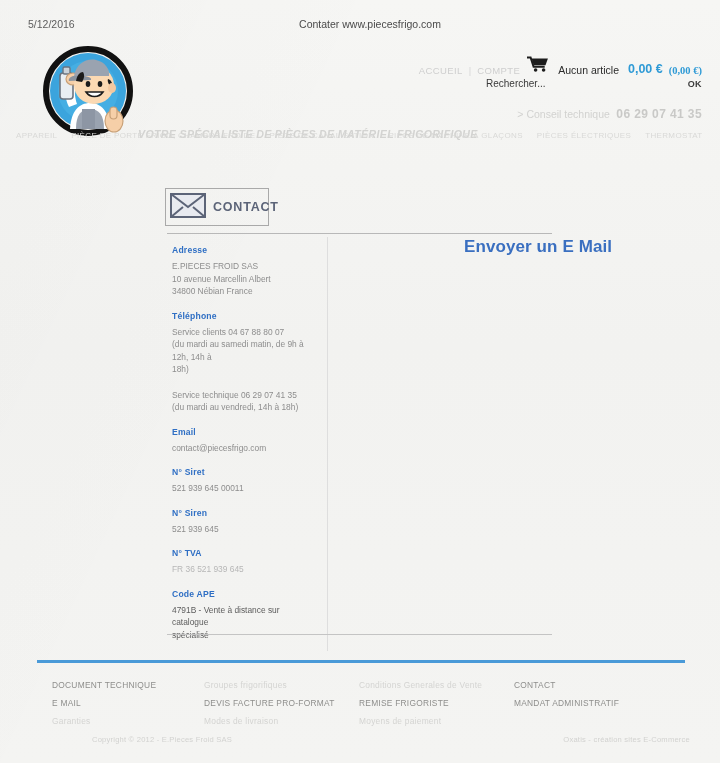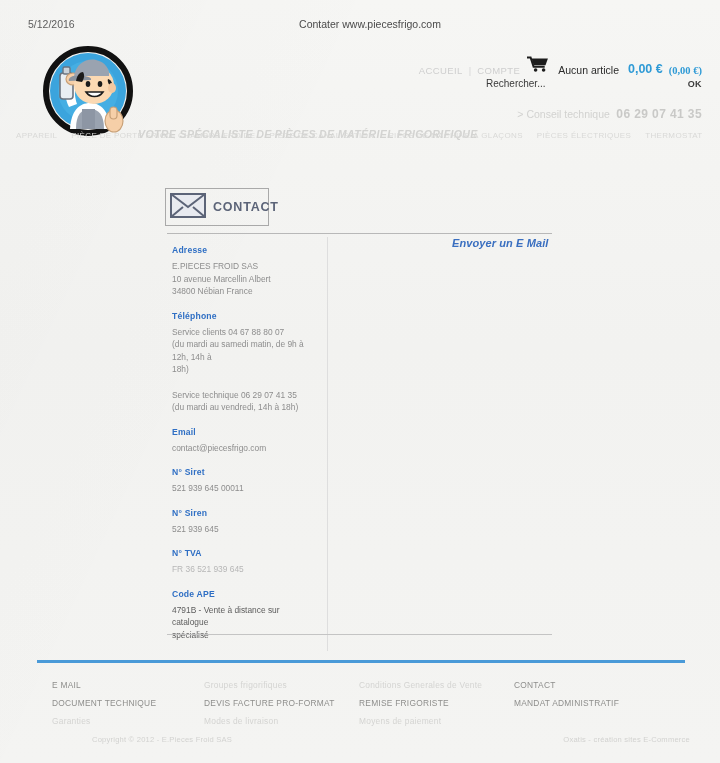--- a/index.html
+++ b/index.html
@@ -223,27 +223,26 @@
     color: #8d8d8d;
     line-height: 12.5px;
   }
   .info-line.dark { color: #5d5d5d; }
   .info-line.faint { color: #b7b7b7; }
   .block-gap { height: 13px; }
 
   
   .email-title {
     position: absolute;
-    left: 452px; top: 237px;
-    font-size: 11px;
+    left: 464px; top: 237px;
+    font-size: 17px;
     font-weight: bold;
     color: #3a6fc0;
     letter-spacing: 0.1px;
     white-space: nowrap;
-    font-style: italic;
   }
 
   
   .rule-bottom {
     position: absolute;
     left: 167px; top: 634px;
     width: 385px;
     height: 1px;
     background: #c4c4c4;
   }
@@ -440,22 +439,22 @@
   <div class="info-line dark">spécialisé</div>
 </div>
 
 <div class="email-title">Envoyer un E Mail</div>
 
 <div class="rule-bottom"></div>
 <div class="rule-blue"></div>
 
 <div class="footer">
   <div class="fcol">
+    <div class="flink strong">DOCUMENT TECHNIQUE</div>
     <div class="flink strong">E MAIL</div>
-    <div class="flink strong">DOCUMENT TECHNIQUE</div>
     <div class="flink ghost">Garanties</div>
   </div>
   <div class="fcol wide">
     <div class="flink ghost">Groupes frigorifiques</div>
     <div class="flink strong">DEVIS FACTURE PRO-FORMAT</div>
     <div class="flink ghost">Modes de livraison</div>
   </div>
   <div class="fcol wide">
     <div class="flink ghost">Conditions Generales de Vente</div>
     <div class="flink strong">REMISE FRIGORISTE</div>

